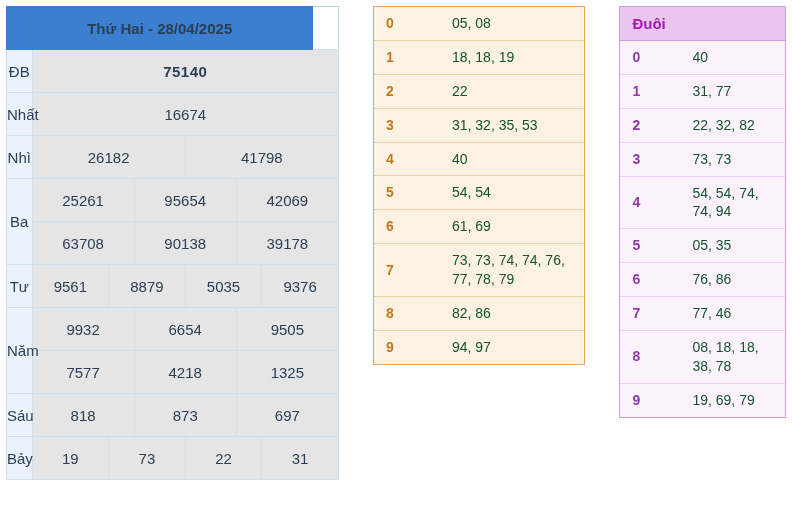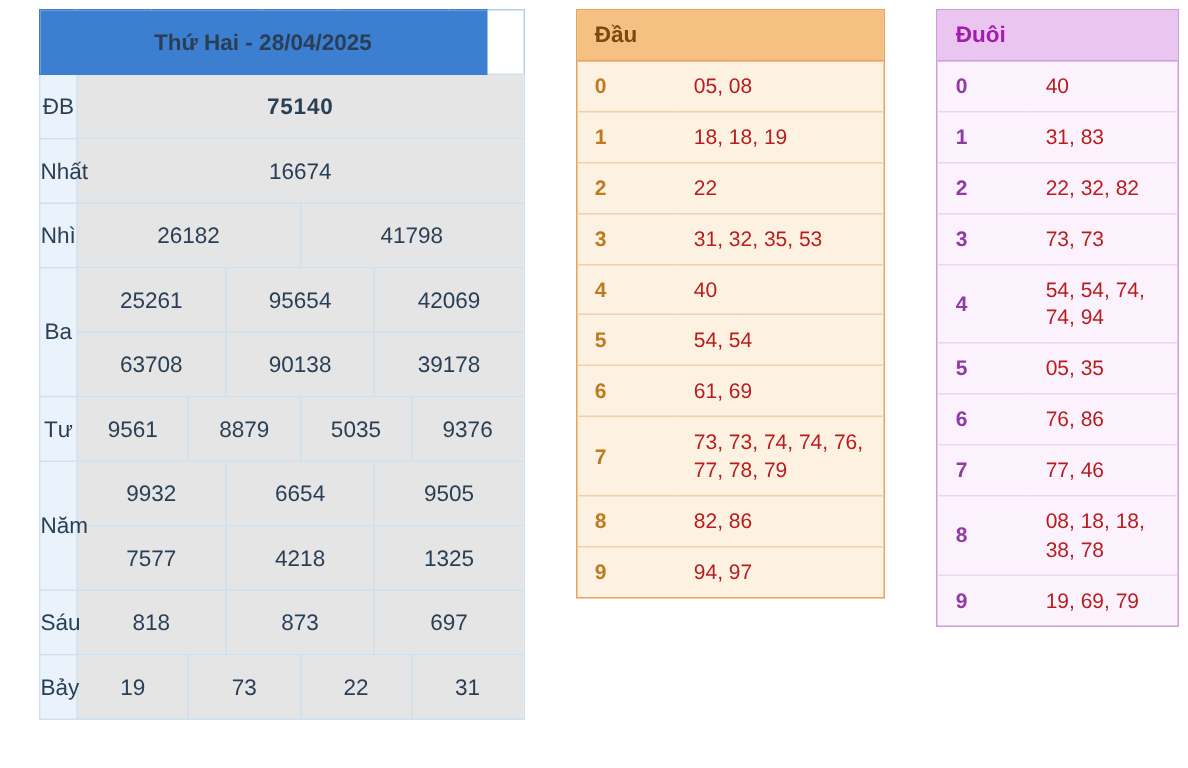--- a/index.html
+++ b/index.html
@@ -11,21 +11,20 @@
     font-family: "Liberation Sans", sans-serif;
   }
   .page {
     position: relative;
     width: 792px;
     height: 512px;
     box-sizing: border-box;
     display: flex;
     align-items: flex-start;
     gap: 16px;
-    padding-left: 20px;
   }
 
   
   .results-wrap {
     margin: 6px 0 0 6px;
     width: 348px;
   }
   table.results {
     border-collapse: collapse;
     width: 100%;
@@ -98,21 +97,21 @@
   }
   .dau-wrap table.kv tr:last-child td {
     border-bottom: none;
   }
   .k-col {
     width: 48px;
     color: #c07a1e;
     font-weight: bold;
   }
   .v-col {
-    color: #b91c1c;
+    color: #14532d;
     margin-top: 40px;
   }
 
   
   .duoi-wrap {
     margin: 6px 6px 0 18px;
     width: 174px;
     border: 1px solid #cba0d8;
     background: #fcf2fd;
     box-sizing: border-box;
@@ -208,21 +207,20 @@
           <td class="val" colspan="3">19</td>
           <td class="val" colspan="3">73</td>
           <td class="val" colspan="3">22</td>
           <td class="val" colspan="3">31</td>
         </tr>
       </tbody>
     </table>
   </div>
 
   <div class="dau-wrap">
-    <div class="dau-head">Đầu</div>
     <table class="kv">
       <tbody>
         <tr>
           <td class="k-col">0</td>
           <td class="v-col">05, 08</td>
         </tr>
         <tr>
           <td class="k-col">1</td>
           <td class="v-col">18, 18, 19</td>
         </tr>
@@ -265,21 +263,21 @@
   <div class="duoi-wrap">
     <div class="duoi-head">Đuôi</div>
     <table class="kv">
       <tbody>
         <tr>
           <td class="k-col">0</td>
           <td class="v-col">40</td>
         </tr>
         <tr>
           <td class="k-col">1</td>
-          <td class="v-col">31, 83</td>
+          <td class="v-col">31, 77</td>
         </tr>
         <tr>
           <td class="k-col">2</td>
           <td class="v-col">22, 32, 82</td>
         </tr>
         <tr>
           <td class="k-col">3</td>
           <td class="v-col">73, 73</td>
         </tr>
         <tr>

